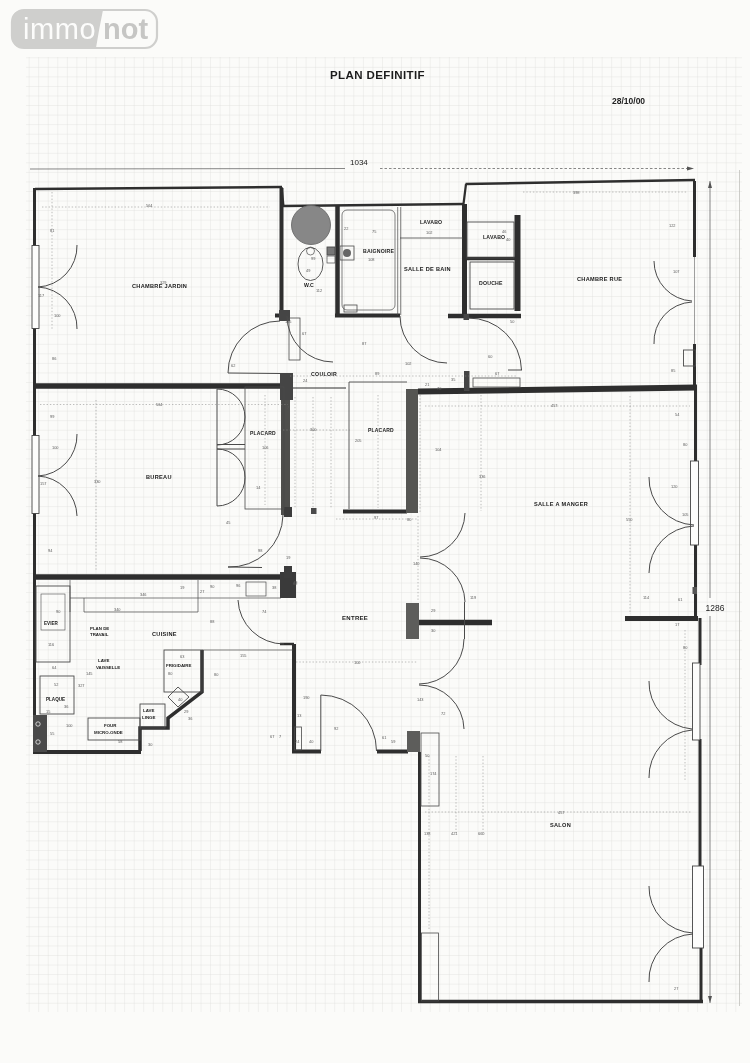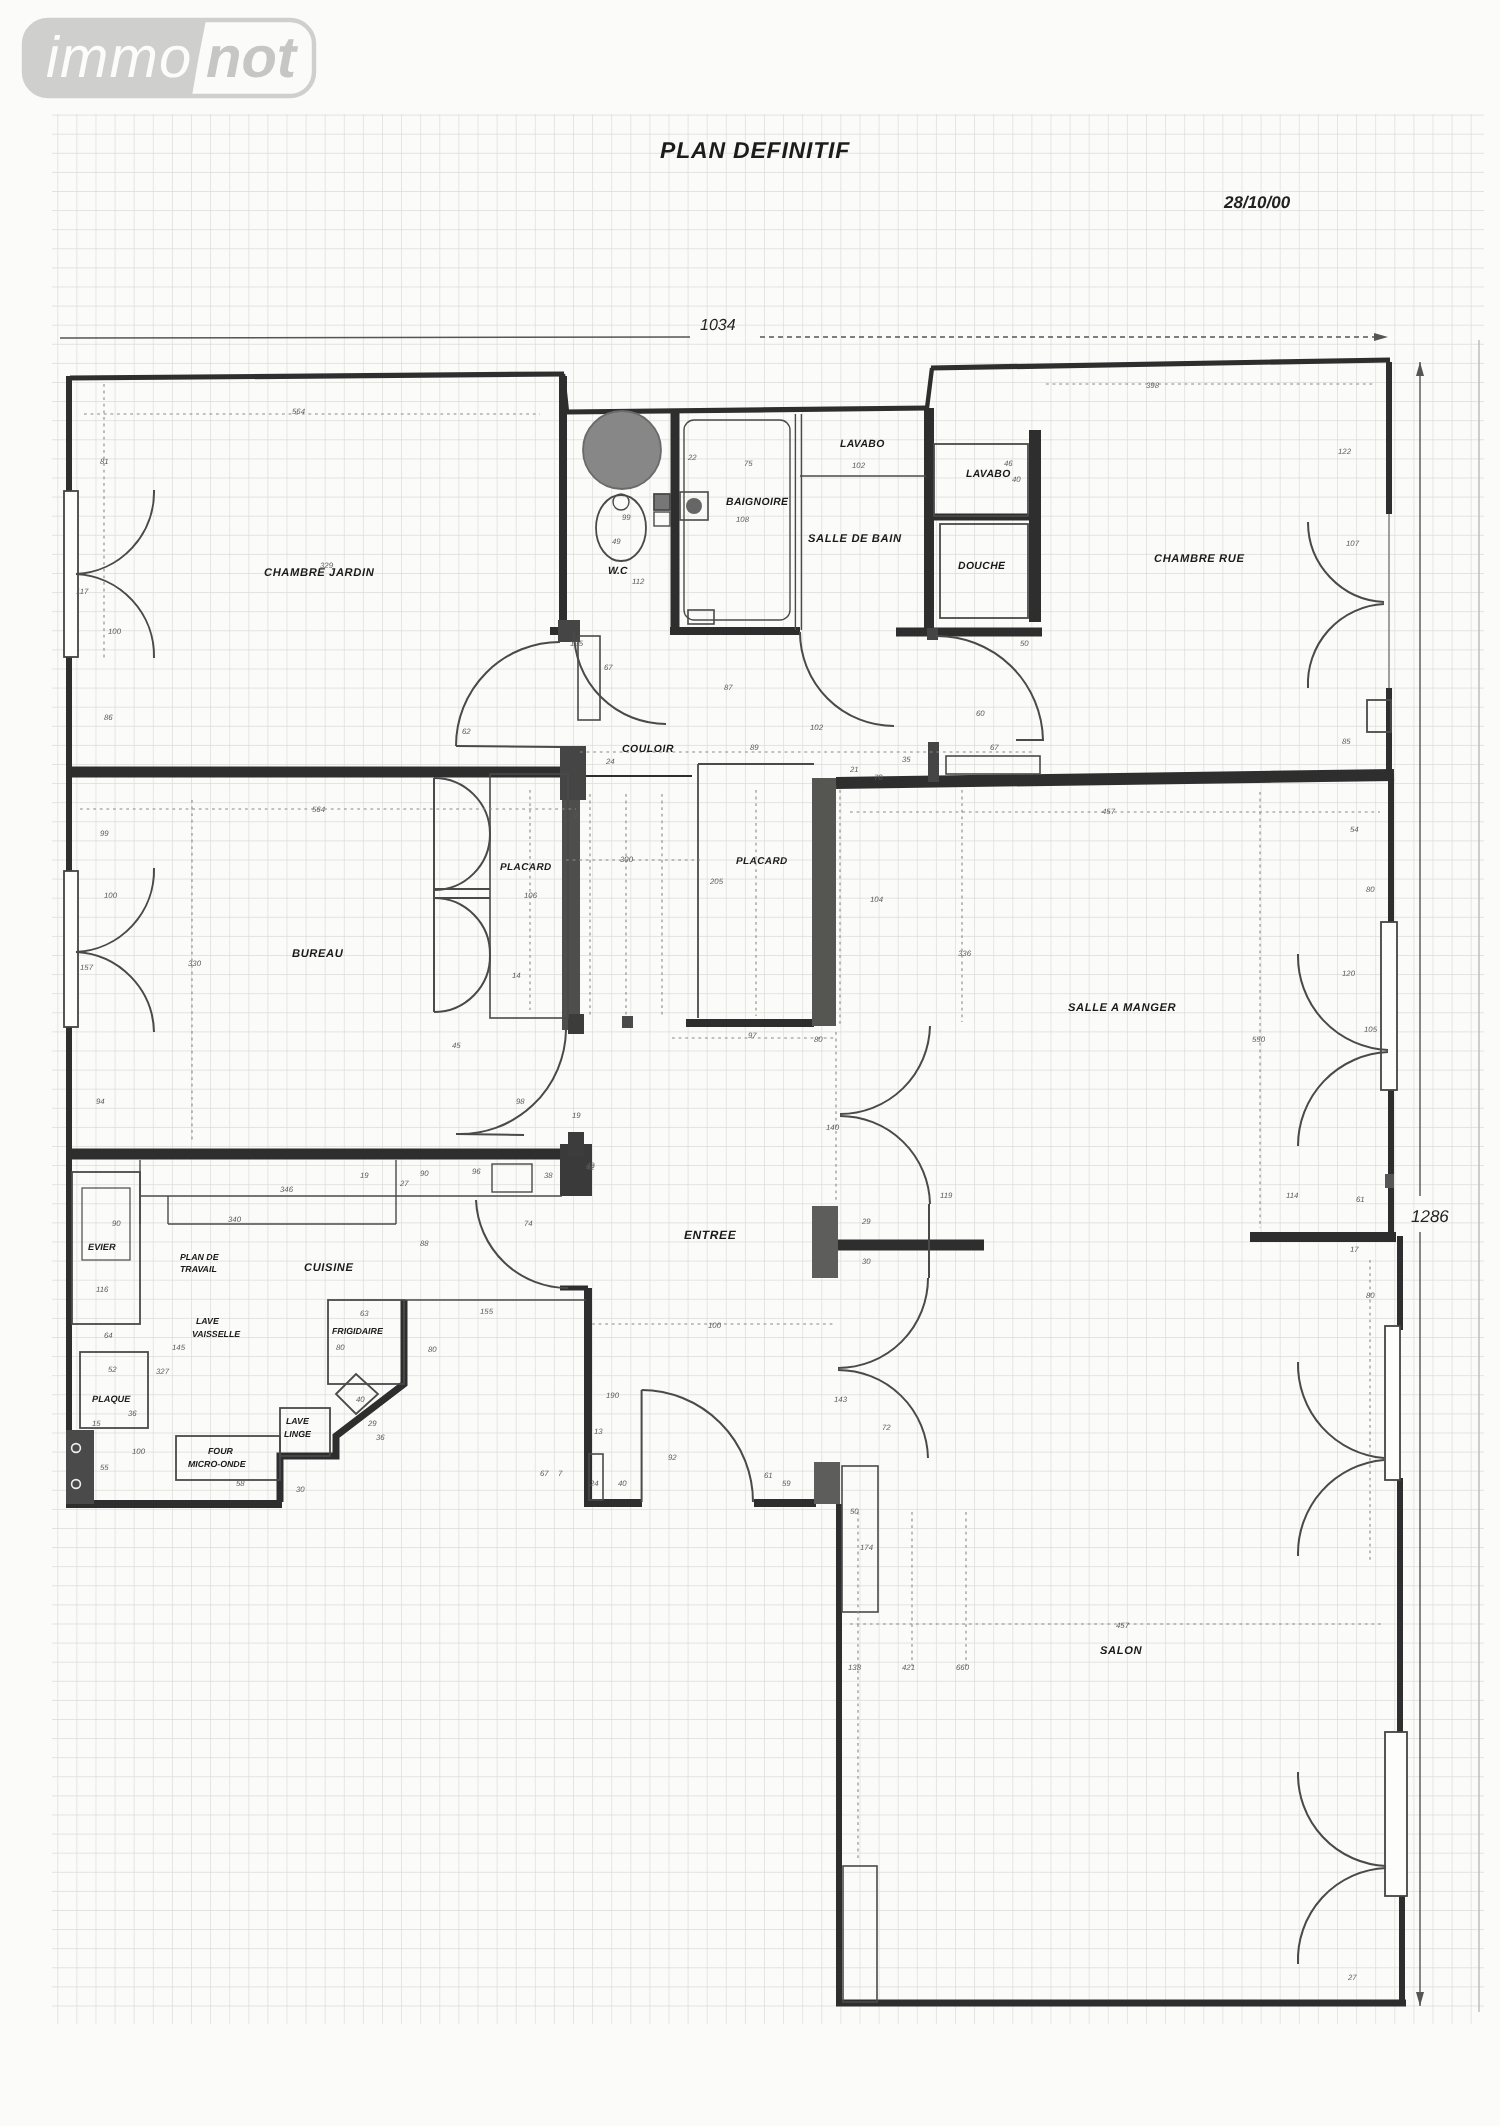--- a/index.html
+++ b/index.html
@@ -1,16 +1,16 @@
 <!DOCTYPE html>
 <html><head>
 <meta charset="utf-8">
 <style>
   html,body{margin:0;padding:0;background:#fbfbf9;}
-  #page{width:750px;height:1063px;position:relative;font-family:"Liberation Sans",sans-serif;filter:blur(0.22px);font-style:italic;}
+  #page{width:750px;height:1063px;position:relative;font-family:"Liberation Sans",sans-serif;filter:blur(0.22px);}
 </style>
 </head>
 <body>
 <div id="page">
 <svg width="750" height="1063" viewBox="0 0 750 1063">
 <defs>
   <pattern id="grid" width="9.55" height="9.55" patternUnits="userSpaceOnUse">
     <path d="M9.55 0 L0 0 0 9.55" fill="none" stroke="#d2d2cd" stroke-width="0.65"></path>
   </pattern>
 <filter id="paperNoise">

